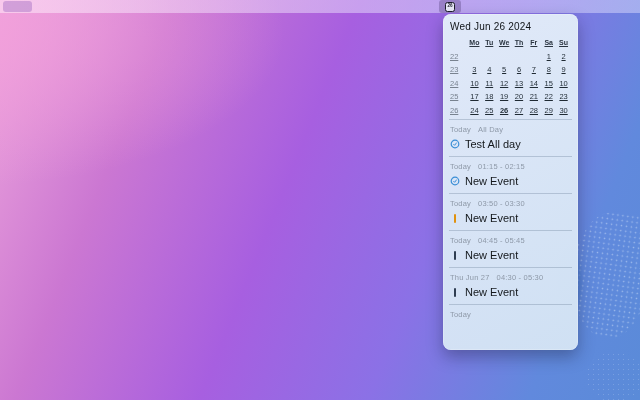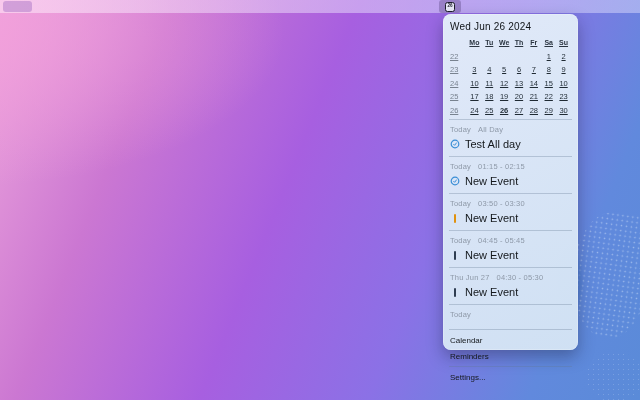--- a/index.html
+++ b/index.html
@@ -188,21 +188,14 @@
             <div>New Event</div>
           </div>
         </div>
         <div class="divider"></div>
         <div class="event-group">
           <div class="ev-head">
             <div>Today</div>
           </div>
         </div>
       </div>
-    <div>
-        <div class="divider"></div>
-        <div class="menu-item">Calendar</div>
-        <div class="menu-item">Reminders</div>
-        <div class="divider"></div>
-        <div class="menu-item">Settings...</div>
-      </div>
   </div>
 </div>
 
 </body></html>

